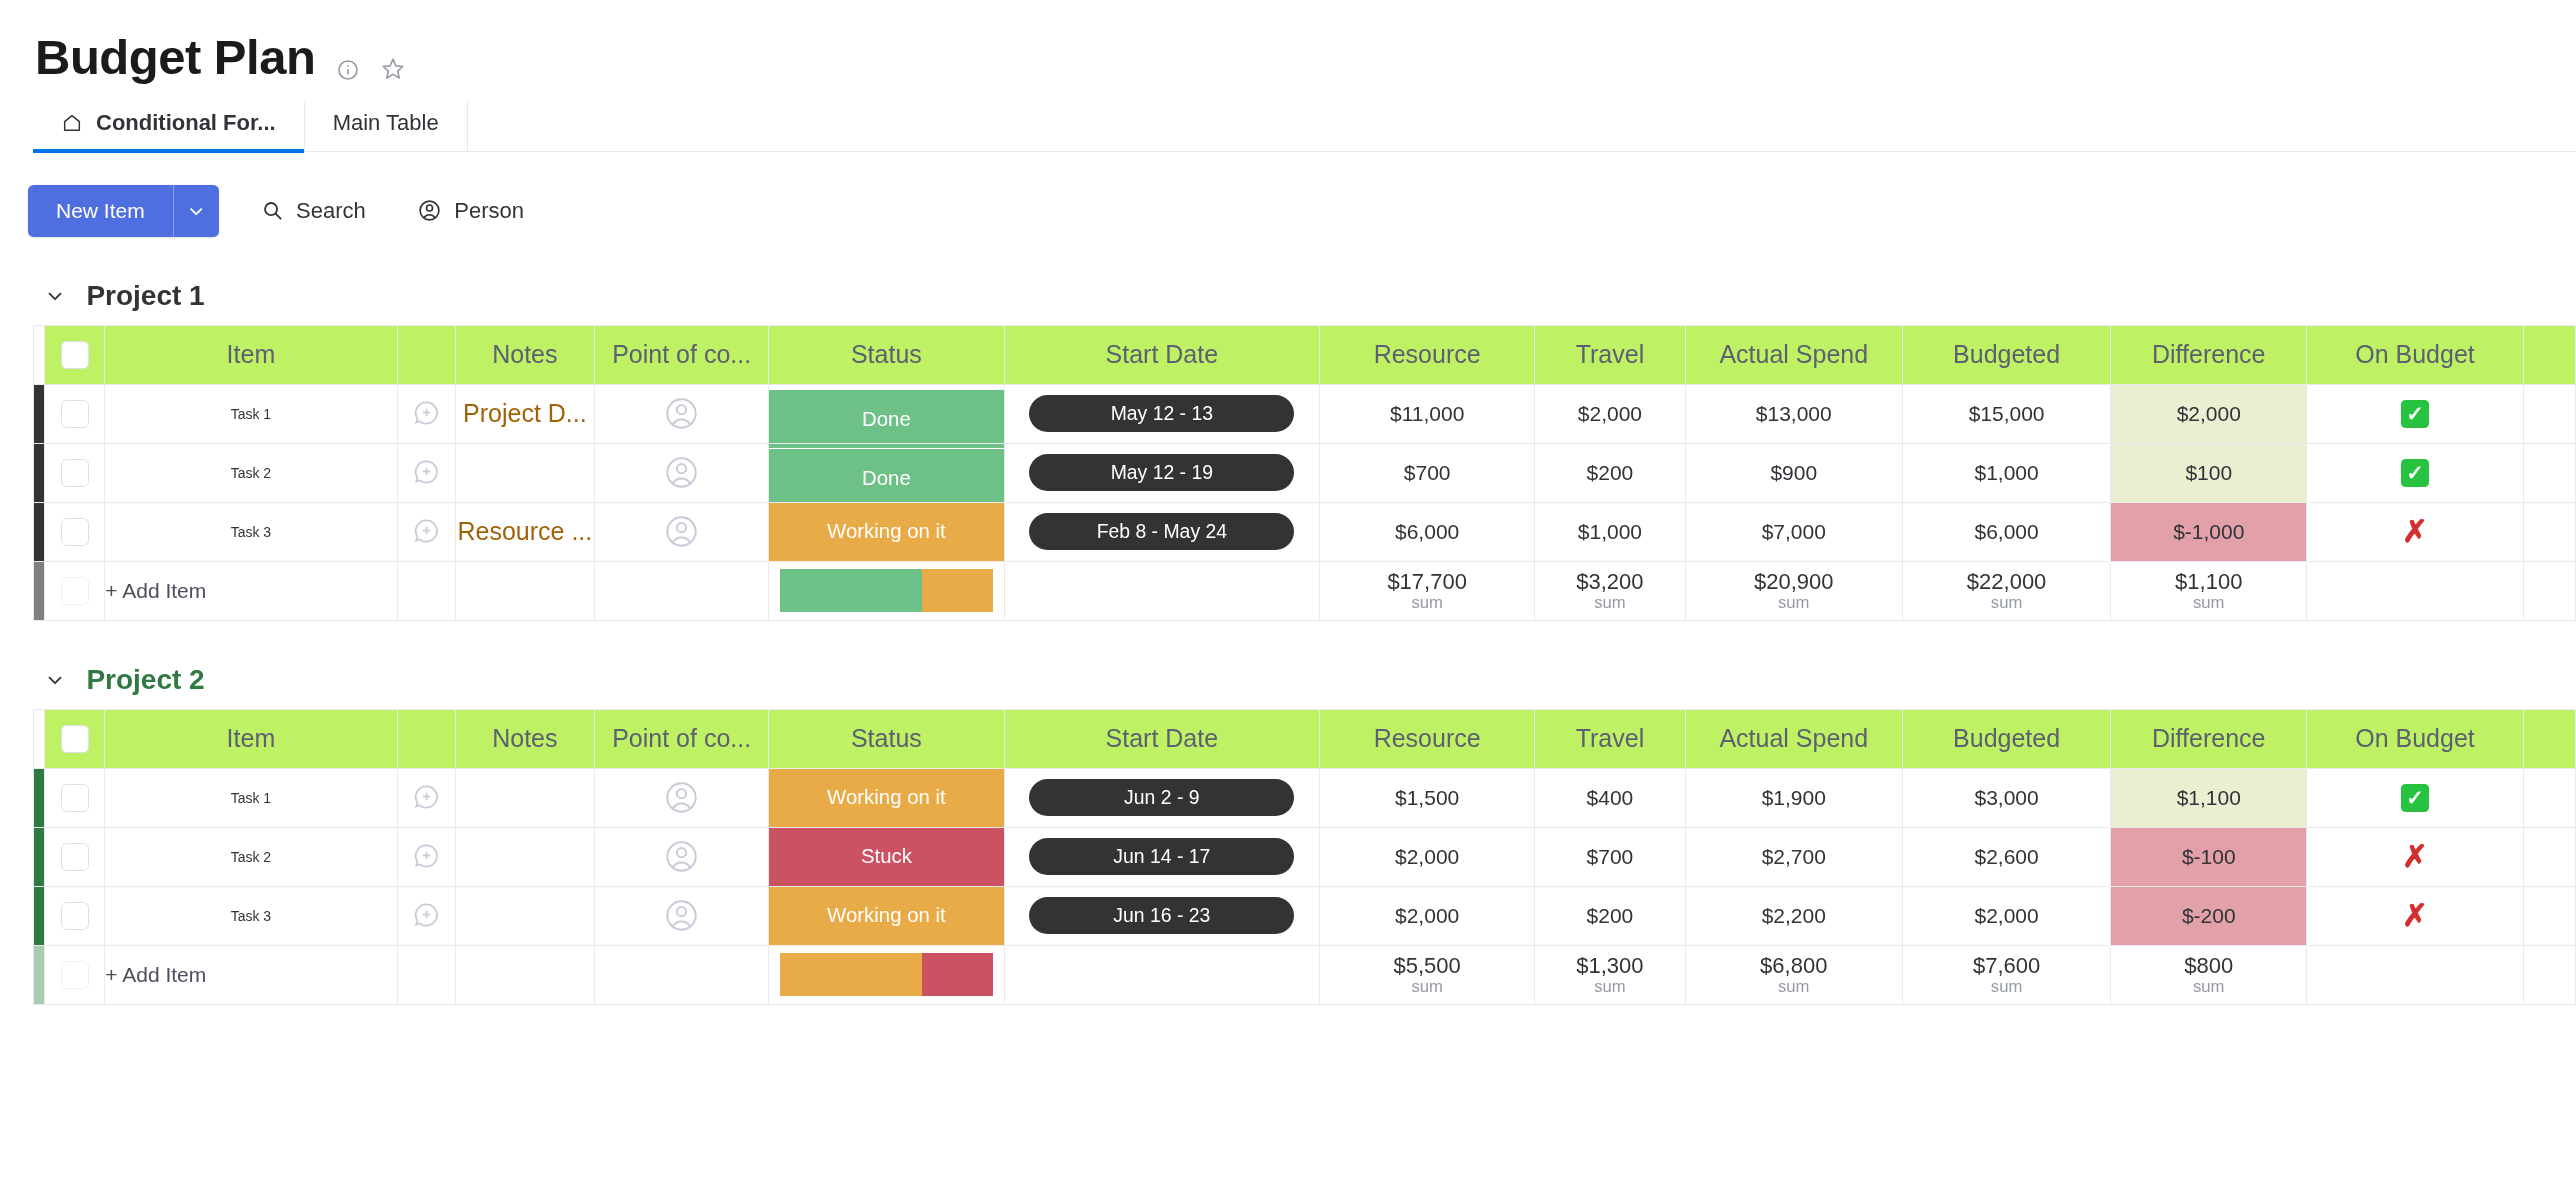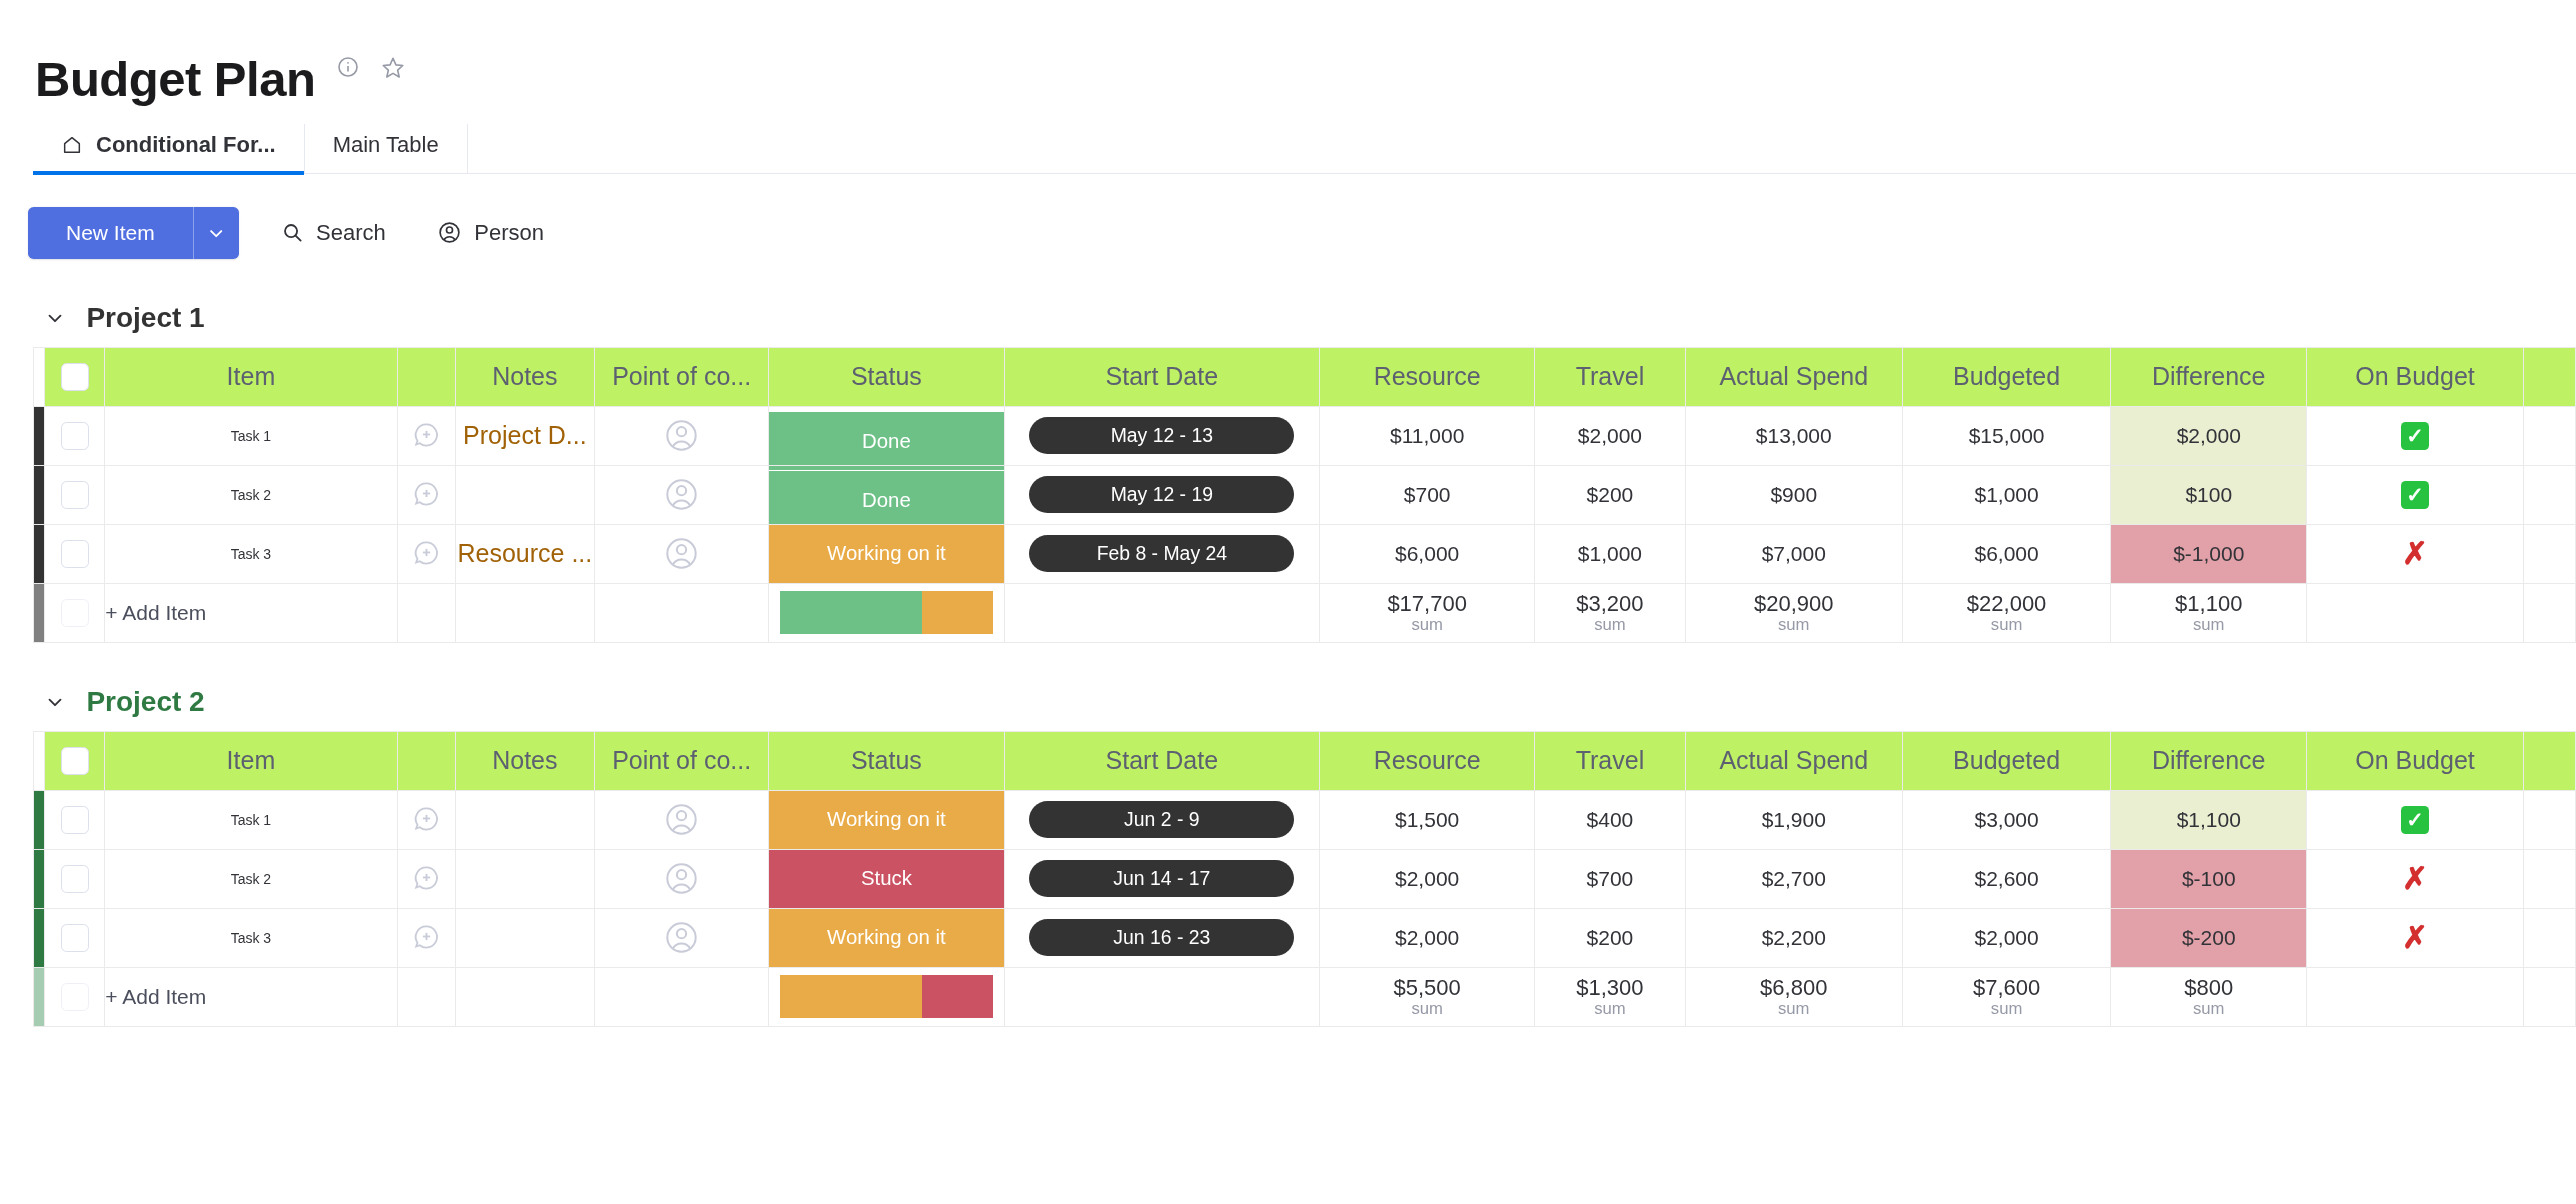--- a/index.html
+++ b/index.html
@@ -8,22 +8,22 @@
     width: 2576px; height: 1205px;
     background: #ffffff;
     font-family: "Liberation Sans", sans-serif;
     color: #323338;
     overflow: hidden;
   }
 
   
   .page { padding: 0 0 0 0; }
   .title-row {
-    display: flex; align-items: flex-start; gap: 20.4px;
-    padding: 55px 0 0 35px;
+    display: flex; align-items: flex-end; gap: 20.4px;
+    padding: 33px 0 0 35px;
   }
   .page-title {
     font-size: 49px; font-weight: bold; letter-spacing: -0.5px;
     color: #1b1b1d; line-height: 1;
   }
   .info-icon, .star-icon { color: #9699a6; display:flex; align-items:center; }
   .info-icon svg, .star-icon svg { display:block; }
 
   
   .tabs {
@@ -52,21 +52,21 @@
     display:flex; align-items:center; gap: 0;
     margin: 33px 0 0 28px;
   }
   .new-item-btn {
     display:flex; align-items:stretch;
     background:#4f6fe0; color:#fff; border-radius:5.6px;
     height: 52px; overflow:hidden;
     box-shadow: 0 0.9px 1.9px rgba(0,0,0,.12);
   }
   .new-item-label {
-    display:flex; align-items:center; padding: 0 38px;
+    display:flex; align-items:center; padding: 0 28px;
     font-size: 21px; font-weight: 500;
   }
   .new-item-caret {
     display:flex; align-items:center; justify-content:center;
     width: 46px; border-left: 0.9px solid rgba(255,255,255,.35);
   }
   .tool-btn {
     display:flex; align-items:center; gap:12px;
     margin-left: 33px; font-size: 22px; color:#323338;
     padding: 5.6px 9.3px; border-radius:5.6px;

